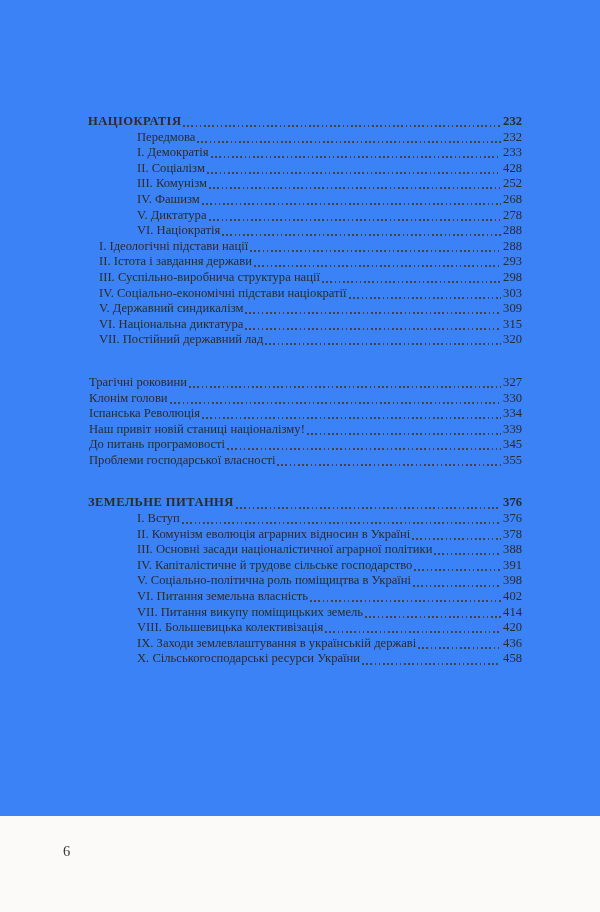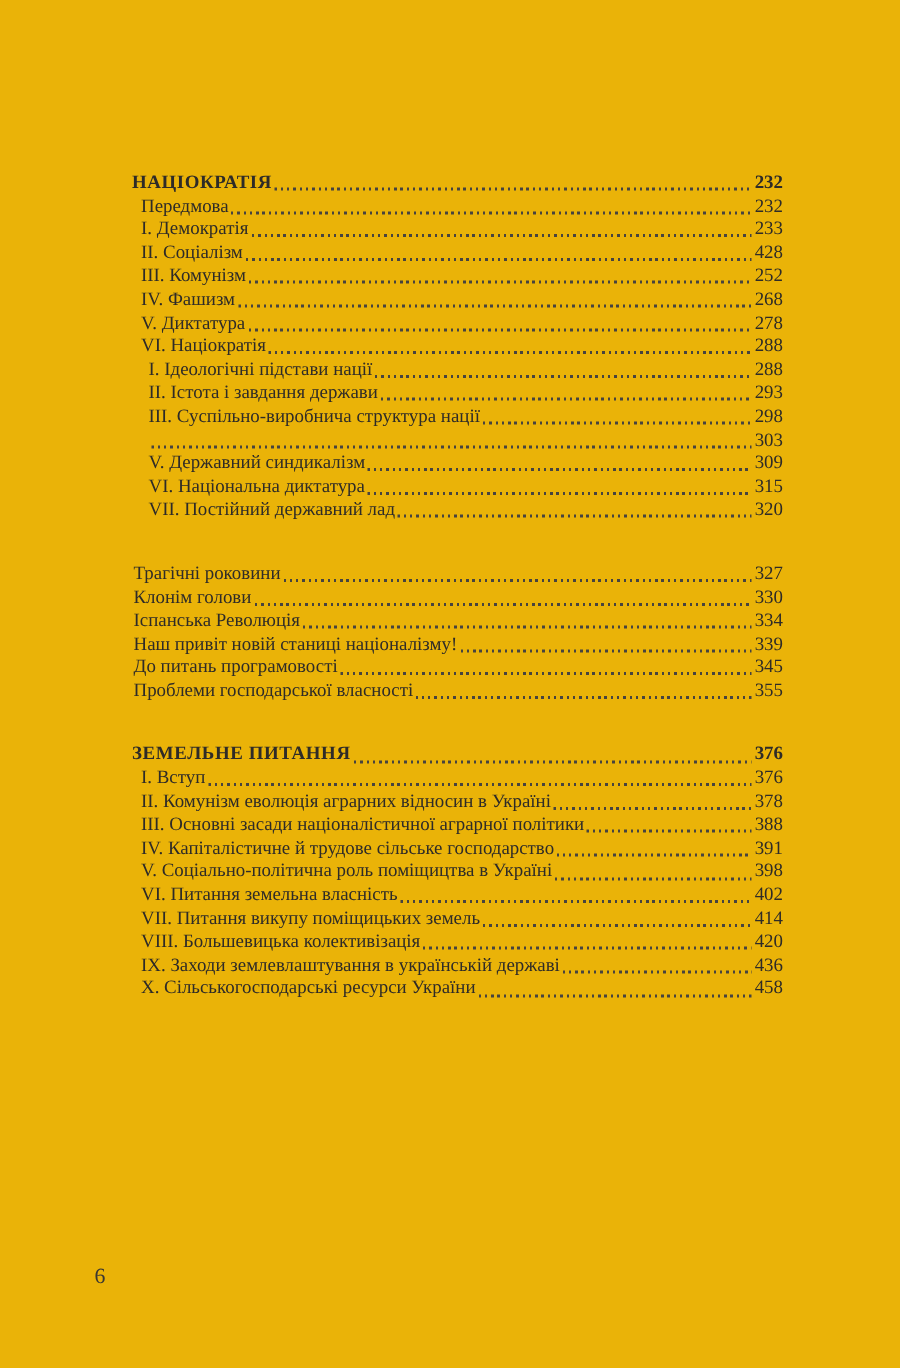--- a/index.html
+++ b/index.html
@@ -10,22 +10,22 @@
     width: 600px;
     height: 912px;
     background: #fbfaf8;
     font-family: "Liberation Serif", "DejaVu Serif", serif;
     color: #2e2b28;
     overflow: hidden;
   }
   .page {
     position: relative;
     width: 600px;
-    height: 912px;
-    background: #eab308;
+    height: 816px;
+    background: #3b82f6;
   }
   .toc {
     position: absolute;
     left: 88px;
     top: 114px;
     width: 434px;
   }
   .toc-section + .toc-section {
     margin-top: 27px;
   }
@@ -40,21 +40,21 @@
     flex: 0 0 auto;
     white-space: nowrap;
   }
   .entry.heading .title,
   .entry.heading .pnum {
     font-weight: bold;
   }
   .entry.heading .title {
     letter-spacing: 0.4px;
   }
-  .entry.item    { padding-left: 6px;  }
+  .entry.item    { padding-left: 6px; margin-left: 43px;  }
   .entry.sub     { padding-left: 11px; font-family: Liberation Serif, serif; }
   .entry.article { padding-left: 1px;  }
   .leader {
     flex: 1 1 auto;
     min-width: 8px;
     height: 2px;
     align-self: flex-end;
     margin: 0 2px 2.5px 2px;
     background-image: repeating-linear-gradient(
       to right,
@@ -130,20 +130,21 @@
     <span class="title">II. Істота і завдання держави</span>
     <span class="leader"></span>
     <span class="pnum">293</span>
   </div>
         <div class="entry sub">
     <span class="title">III. Суспільно-виробнича структура нації</span>
     <span class="leader"></span>
     <span class="pnum">298</span>
   </div>
         <div class="entry sub">
+    <span class="title">IV. Соціально-економічні підстави націократії</span>
     <span class="leader"></span>
     <span class="pnum">303</span>
   </div>
         <div class="entry sub">
     <span class="title">V. Державний синдикалізм</span>
     <span class="leader"></span>
     <span class="pnum">309</span>
   </div>
         <div class="entry sub">
     <span class="title">VI. Національна диктатура</span>

